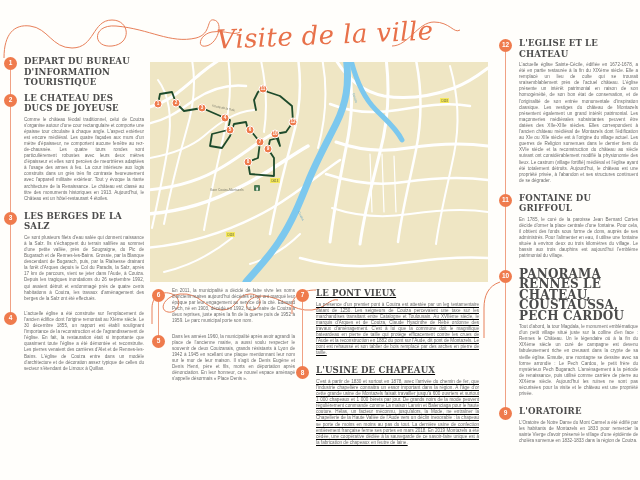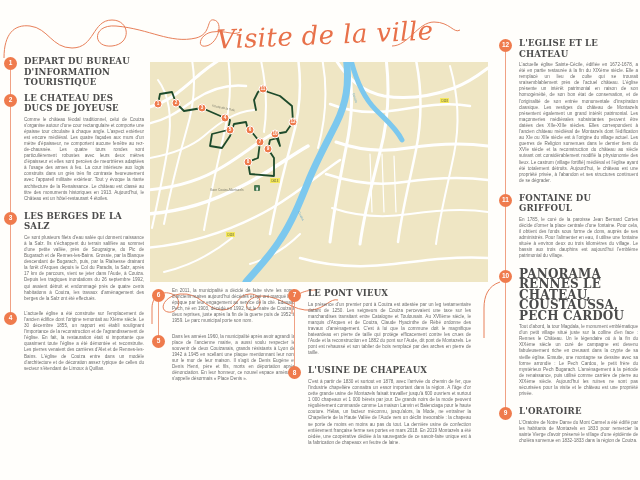--- a/index.html
+++ b/index.html
@@ -32,21 +32,21 @@
     color: #e8714a;
     letter-spacing: 0.4px;
     white-space: nowrap;
     transform: rotate(-2.4deg);
   }
 
   
   .column { position: absolute; }
   #col1 { left: 4px;   top: 56px;  width: 140px; }
   #col2 { left: 152px; top: 288px; width: 143px; }
-  #col3 { left: 288px; top: 288px; width: 183px; }
+  #col3 { left: 296px; top: 288px; width: 183px; text-decoration: underline; }
   #col4 { left: 499px; top: 38px;  width: 139px; }
 
   
   .entry { position: relative; padding-left: 20px; margin-bottom: 9px; }
   .entry .marker {
     position: absolute; left: 0; top: 1px;
     width: 13px; height: 13px;
     border-radius: 50%;
     background: #ef7b4d;
     color: #fff;

